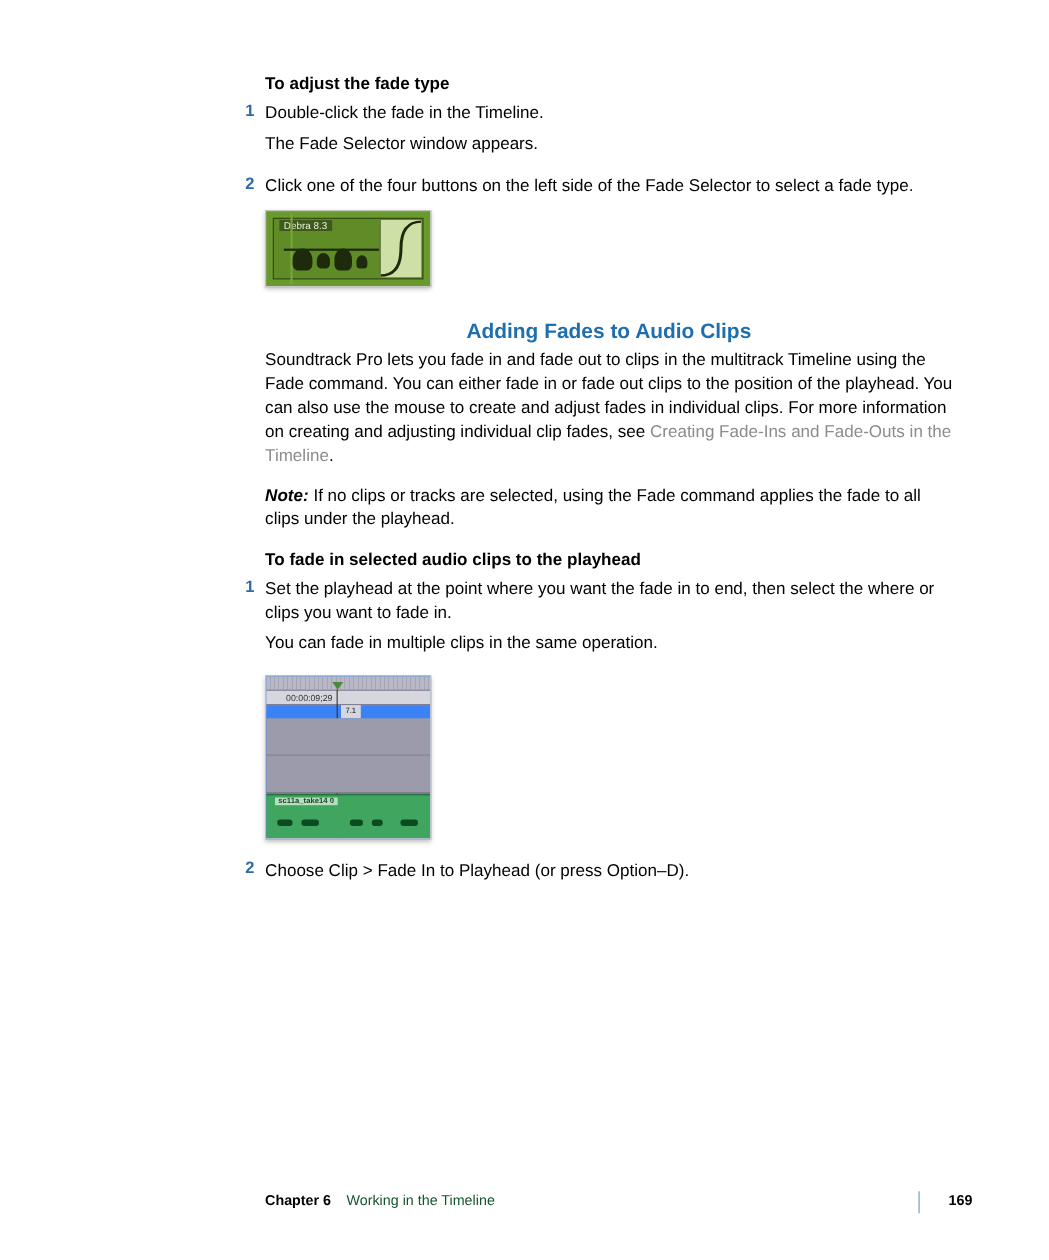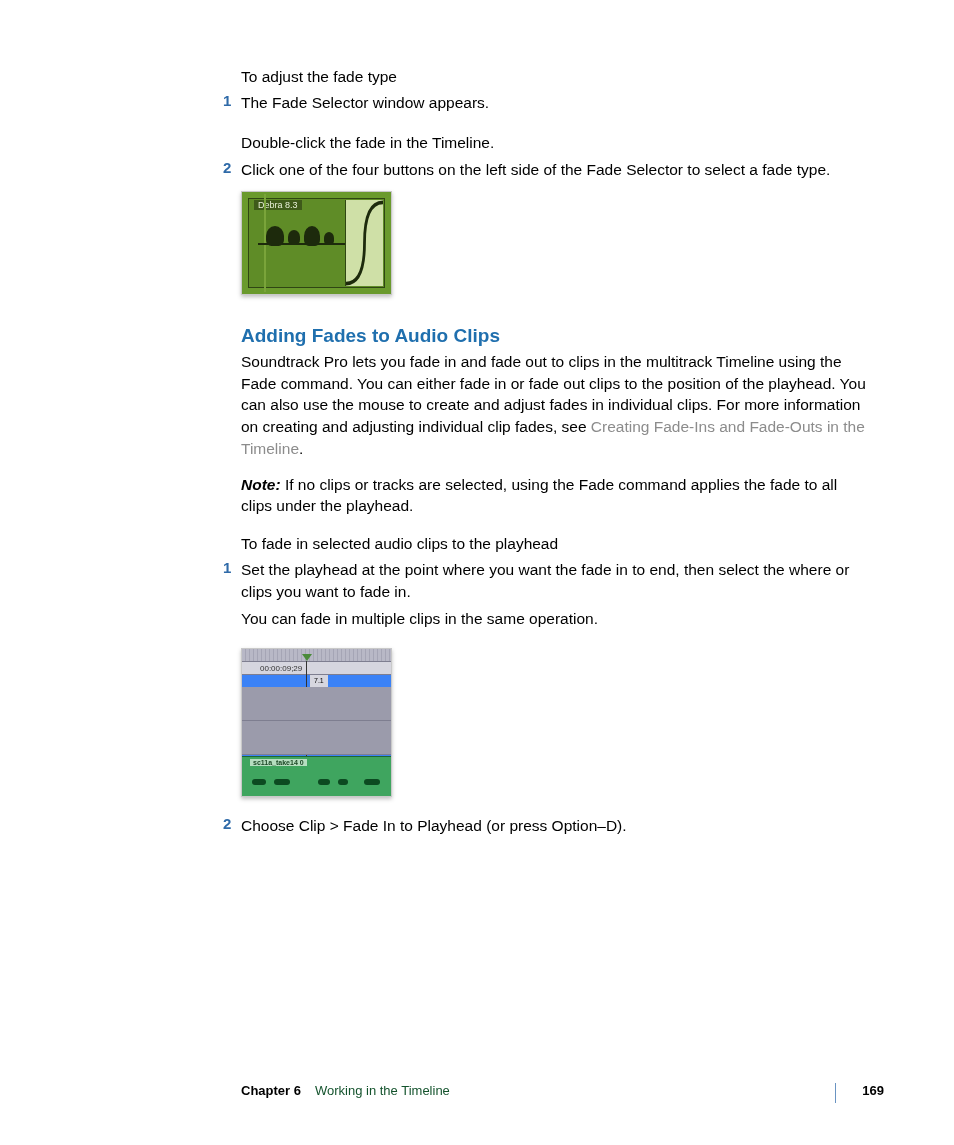--- a/index.html
+++ b/index.html
@@ -20,50 +20,51 @@
   }
   .ol-num {
     position: absolute;
     left: -18px;
     top: 0;
     font-weight: 700;
     color: #2f6aa8;
     font-size: 15px;
   }
   .heading-bold {
-    font-weight: 400;
+    font-weight: 700;
     font-size: 15.5px;
     margin-bottom: 6px;
   }
   .body-text {
     font-size: 15.5px;
     line-height: 1.4;
     margin-bottom: 6px;
   }
   .sub {
     margin-top: 6px;
     margin-bottom: 18px;
   }
   .section-heading {
     color: #1f6fae;
     font-weight: 700;
     font-size: 19px;
     margin-top: 30px;
     margin-bottom: 4px;
+    text-align: center;
   }
   .link {
     color: #8c8c8c;
   }
   .note-label {
     font-style: italic;
     font-weight: 700;
   }
   .figure-1 {
     width: 151px;
-    height: 104px;
+    height: 70px;
     margin: 10px 0 10px 0;
     position: relative;
     border: 1px solid #c9c9c9;
     box-shadow: 0 2px 4px rgba(0,0,0,0.25);
     background: #6a9a2d;
   }
   .figure-1 .clip {
     position: absolute;
     left: 6px;
     top: 6px;
@@ -242,22 +243,22 @@
 </style>
 </head>
 <body>
 
 <div class="page">
 
   <p class="heading-bold">To adjust the fade type</p>
 
   <div class="ol-item">
     <span class="ol-num">1</span>
+    <p class="body-text">Double-click the fade in the Timeline.</p>
     <p class="body-text sub">The Fade Selector window appears.</p>
-    <p class="body-text">Double-click the fade in the Timeline.</p>
   </div>
 
   <div class="ol-item">
     <span class="ol-num">2</span>
     <p class="body-text">Click one of the four buttons on the left side of the Fade Selector to select a fade type.</p>
   </div>
 
   <div class="figure-1">
     <div class="clip"></div>
     <span class="label-strip">Debra 8.3</span>

